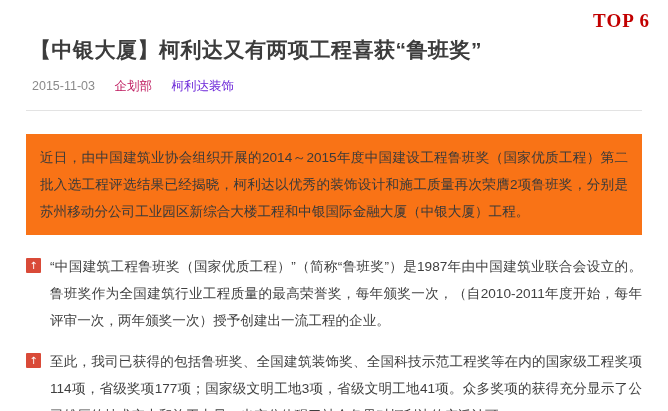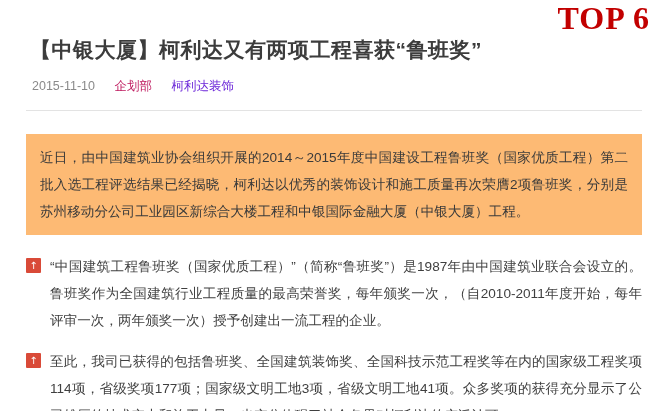--- a/index.html
+++ b/index.html
@@ -14,25 +14,25 @@
     overflow: hidden;
   }
   .page {
     position: relative;
     width: 668px;
     height: 411px;
     box-sizing: border-box;
   }
   .top-badge {
     position: absolute;
-    top: 0;
+    top: 10px;
     right: 18px;
     font-family: "Liberation Serif", serif;
     font-weight: bold;
-    font-size: 32px;
+    font-size: 19px;
     color: #c20000;
     letter-spacing: 1px;
     white-space: nowrap;
   }
   .title {
     position: absolute;
     left: 30px;
     top: 22px;
     font-size: 21px;
     font-weight: bold;
@@ -76,21 +76,21 @@
   .para {
     position: relative;
     font-size: 13.6px;
     line-height: 27px;
     color: #3f3f3f;
     text-align: justify;
     margin-bottom: 14px;
   }
   .para.lead {
     padding: 10px 14px 10px 14px;
-    background: #fdba74;
+    background: #f97316;
     color: #3a3a3a;
     margin-bottom: 18px;
   }
   .para.indent {
     padding-left: 24px;
   }
   .marker {
     position: absolute;
     left: 0;
     top: 5px;
@@ -109,21 +109,21 @@
 </head>
 <body>
 
 <div class="page">
 
   <div class="top-badge">TOP 6</div>
 
   <h1 class="title">【中银大厦】柯利达又有两项工程喜获“鲁班奖”</h1>
 
   <div class="meta">
-    <span class="meta-date">2015-11-10</span>
+    <span class="meta-date">2015-11-03</span>
     <span class="meta-dept">企划部</span>
     <span class="meta-source">柯利达装饰</span>
   </div>
 
   <div class="divider"></div>
 
   <div class="body-area">
 
     <div class="para lead">
       <span class="para-text">近日，由中国建筑业协会组织开展的2014～2015年度中国建设工程鲁班奖（国家优质工程）第二批入选工程评选结果已经揭晓，柯利达以优秀的装饰设计和施工质量再次荣膺2项鲁班奖，分别是苏州移动分公司工业园区新综合大楼工程和中银国际金融大厦（中银大厦）工程。</span>

